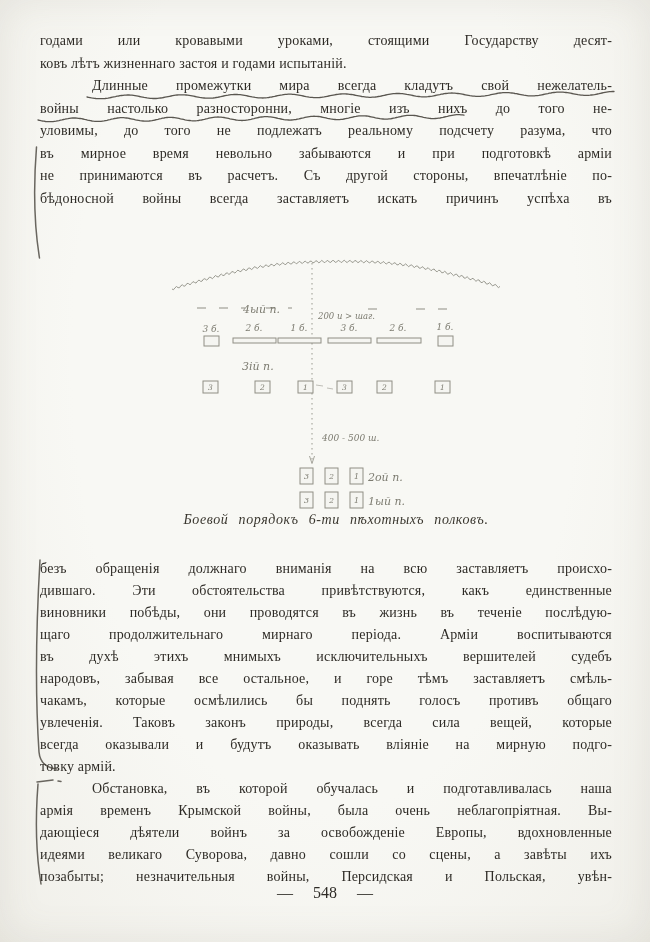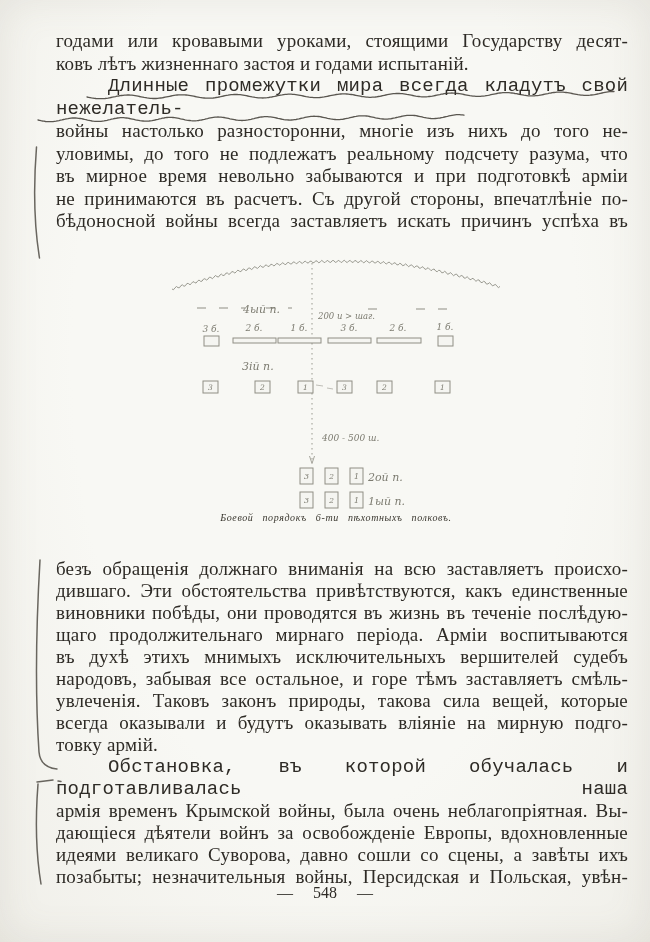--- a/index.html
+++ b/index.html
@@ -3,30 +3,30 @@
 <meta charset="utf-8">
 <style>
   html,body{margin:0;padding:0;}
   body{background:#d8d6d0;font-family:"Liberation Serif", serif;}
   .page{
     position:relative;width:650px;height:942px;margin:0 auto;overflow:hidden;
     background:radial-gradient(ellipse at 50% 38%, #f8f8f4 55%, #f0efe9 100%);
     box-shadow:inset 0 0 40px rgba(120,115,100,0.12);
     color:#2e2b26;
   }
-  .textblock{position:absolute;left:56px;width:572px;font-size:19px;letter-spacing:0.2px;color:#2e2b26;}
+  .textblock{position:absolute;left:40px;width:572px;font-size:14px;letter-spacing:0.2px;color:#2e2b26;}
   #top-text{top:30px;line-height:22.5px;}
   #bottom-text{top:558px;line-height:22px;}
   .ln{text-align:justify;text-align-last:justify;height:inherit;white-space:nowrap;}
   .ln{white-space:normal;}
   .ln-end{text-align-last:left;}
-  .ln-indent{text-indent:52px;font-family:Liberation Mono, monospace;}
+  .ln-indent{text-indent:52px;}
   .caption{
     position:absolute;left:0;top:512px;width:650px;padding-left:22px;box-sizing:border-box;
-    text-align:center;font-style:italic;font-size:10px;color:#3a372f;
+    text-align:center;font-style:italic;font-size:14px;color:#3a372f;
     word-spacing:6px;letter-spacing:0.6px;
   }
   .pagenum{
     position:absolute;left:0;top:884px;width:650px;text-align:center;
     font-size:16px;color:#2e2b26;word-spacing:16px;
   }
   svg.overlay{position:absolute;left:0;top:0;pointer-events:none;}
   .figtext{font-family:"DejaVu Serif", serif;font-style:italic;fill:#7d7c71;stroke:none;}
 </style>
 </head>
@@ -49,21 +49,22 @@
   <div class="caption">Боевой порядокъ 6-ти пѣхотныхъ полковъ.</div>
 
   <div class="textblock" id="bottom-text">
 
   <div class="ln ln-justify">безъ обращенія должнаго вниманія на всю заставляетъ происхо-</div>
       <div class="ln ln-justify">дившаго. Эти обстоятельства привѣтствуются, какъ единственные</div>
       <div class="ln ln-justify">виновники побѣды, они проводятся въ жизнь въ теченіе послѣдую-</div>
       <div class="ln ln-justify">щаго продолжительнаго мирнаго періода. Арміи воспитываются</div>
       <div class="ln ln-justify">въ духѣ этихъ мнимыхъ исключительныхъ вершителей судебъ</div>
       <div class="ln ln-justify">народовъ, забывая все остальное, и горе тѣмъ заставляетъ смѣль-</div>
-      <div class="ln ln-justify">увлеченія. Таковъ законъ природы, такова сила вещей, которые</div>
+      <div class="ln ln-justify">чакамъ, которые осмѣлились бы поднять голосъ противъ общаго</div>
+      <div class="ln ln-justify">увлеченія. Таковъ законъ природы, всегда сила вещей, которые</div>
       <div class="ln ln-justify">всегда оказывали и будутъ оказывать вліяніе на мирную подго-</div>
       <div class="ln ln-end">товку армій.</div>
       <div class="ln ln-indent">Обстановка, въ которой обучалась и подготавливалась наша</div>
       <div class="ln ln-justify">армія временъ Крымской войны, была очень неблагопріятная. Вы-</div>
       <div class="ln ln-justify">дающіеся дѣятели войнъ за освобожденіе Европы, вдохновленные</div>
       <div class="ln ln-justify">идеями великаго Суворова, давно сошли со сцены, а завѣты ихъ</div>
       <div class="ln ln-justify">позабыты; незначительныя войны, Персидская и Польская, увѣн-</div>
     </div>
 
   <div class="pagenum">— 548 —</div>

